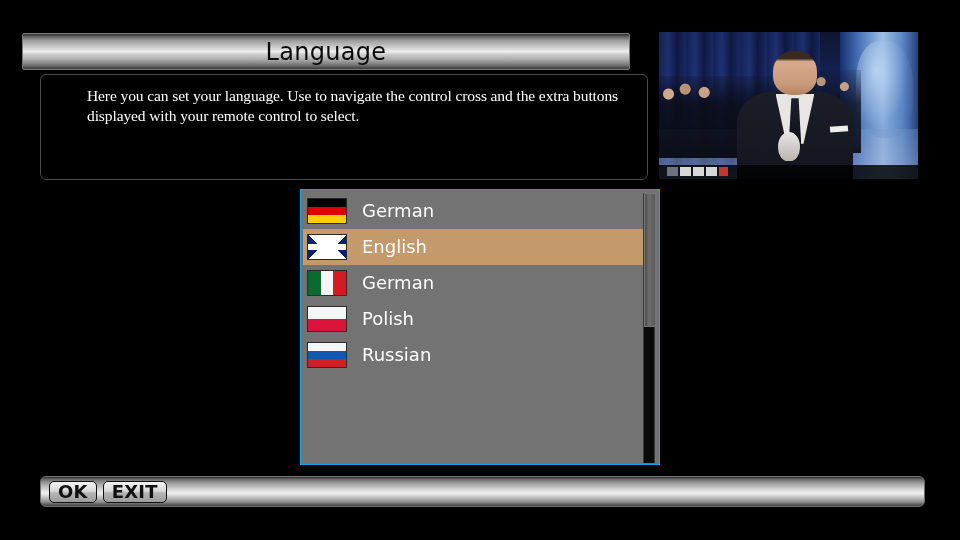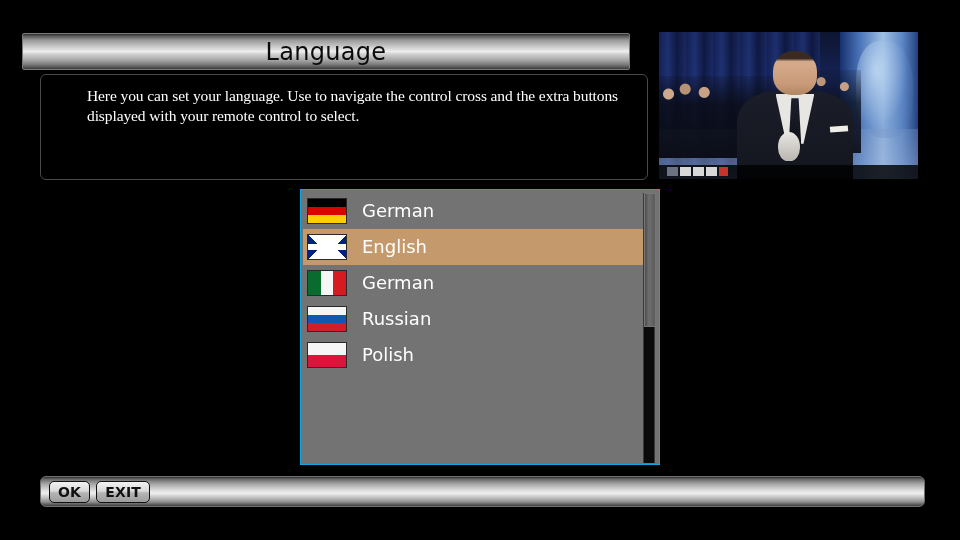--- a/index.html
+++ b/index.html
@@ -298,21 +298,21 @@
   .softkey {
     height: 22px;
     min-width: 38px;
     padding: 6px 8px;
     border-radius: 5px;
     border: 1.5px solid #111111;
     background: linear-gradient(to bottom, #f2f2f2 0%, #d9d9d9 45%, #b4b4b4 55%, #9d9d9d 100%);
     display: flex;
     align-items: center;
     justify-content: center;
-    font-size: 14px;
+    font-size: 18px;
     font-weight: 700;
     color: #111111;
     font-family: "DejaVu Sans", sans-serif;
     letter-spacing: 0.2px;
   }
 </style>
 </head>
 <body>
 
 <div id="screen">
@@ -363,27 +363,27 @@
       </div>
 
 
 
       <div class="lang-row">
         <div class="flag flag-it"></div>
         <div class="lang-label">German</div>
       </div>
 
       <div class="lang-row">
+        <div class="flag flag-pl"></div>
+        <div class="lang-label">Polish</div>
+      </div>
+
+      <div class="lang-row">
         <div class="flag flag-ru"></div>
         <div class="lang-label">Russian</div>
-      </div>
-
-      <div class="lang-row">
-        <div class="flag flag-pl"></div>
-        <div class="lang-label">Polish</div>
       </div>
 
     </div>
 
     <div class="scroll-track">
       <div class="scroll-thumb"></div>
     </div>
   </div>
 
   <div class="bottom-bar">

